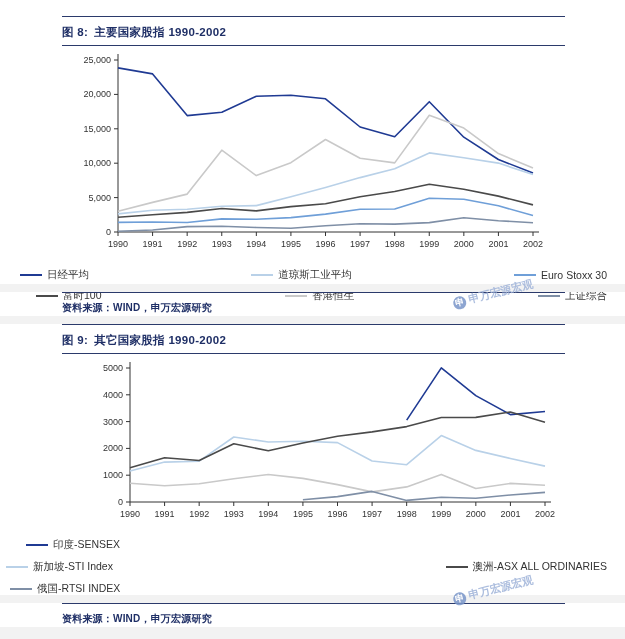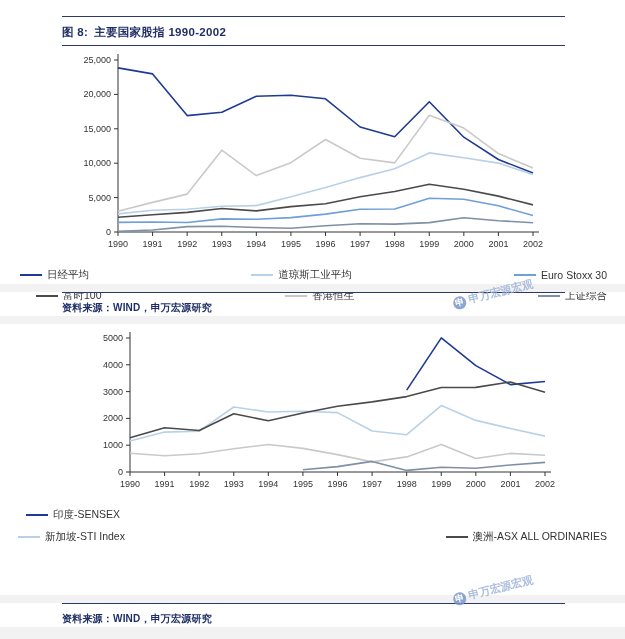--- a/index.html
+++ b/index.html
@@ -139,20 +139,25 @@
   </div>
 </div>
 
 <div class="fig" style="top:292px;">
   <div class="source-bar">
     <span class="source-text">资料来源：WIND，申万宏源研究</span>
   </div>
 </div>
 
 <div class="fig" style="top:324px;">
+  <div class="fig-title-bar">
+    <span class="fig-title">
+      <span class="num">图 9:</span><span>其它国家股指 1990-2002</span>
+    </span>
+  </div>
   <div class="plot-wrap">
     <svg id="chart2" width="625" height="180" viewBox="0 0 625 180">
         <line x1="130" y1="8" x2="130" y2="148" class="axis-line"></line>
         <line x1="130" y1="148" x2="551" y2="148" class="axis-line"></line>
         <line x1="126" y1="148" x2="130" y2="148" class="axis-line"></line>
         <text x="123" y="151" text-anchor="end" class="tick-label">0</text>
         <line x1="126" y1="121.2" x2="130" y2="121.2" class="axis-line"></line>
         <text x="123" y="124.2" text-anchor="end" class="tick-label">1000</text>
         <line x1="126" y1="94.4" x2="130" y2="94.4" class="axis-line"></line>
         <text x="123" y="97.4" text-anchor="end" class="tick-label">2000</text>
@@ -195,28 +200,34 @@
         <path d="M 302.9 145.8 L 337.5 142.6 L 372.1 137.4 L 406.7 146.4 L 441.3 143.3 L 475.8 144.2 L 510.4 141.0 L 545.0 138.4" fill="none" stroke="#7f8fa6" stroke-width="1.6" stroke-linejoin="round"></path>
       </svg>
   </div>
   <div class="legend" style="position:relative;margin-top:4px;">
     <div class="legend-row" id="legend2-row1" style="padding-left:26px;">
         <div class="legend-item" style="margin-right: 18px;">
           <span class="legend-line" style="background: rgb(31, 58, 147);"></span>
           <span class="legend-label">印度-SENSEX</span>
         </div>
       </div>
-    <div class="legend-row" id="legend2-row2" style="padding-left:18px;margin-top:8px;">
+    <div class="legend-row" id="legend2-row2" style="padding-left:6px;margin-top:8px;">
         <div class="legend-item" style="margin-right: 18px;">
           <span class="legend-line" style="background: rgb(185, 209, 232);"></span>
           <span class="legend-label">新加坡-STI Index</span>
         </div>
         <div class="legend-item" style="margin-right: 18px;">
           <span class="legend-line" style="background: rgb(74, 74, 74);"></span>
           <span class="legend-label">澳洲-ASX ALL ORDINARIES</span>
+        </div>
+      </div>
+    <div class="legend-row" id="legend2-row3" style="padding-left:10px;margin-top:8px;">
+        <div class="legend-item" style="margin-right: 18px;">
+          <span class="legend-line" style="background: rgb(127, 143, 166);"></span>
+          <span class="legend-label">俄国-RTSI INDEX</span>
         </div>
       </div>
   </div>
 </div>
 
 <div class="fig" style="top:603px;">
   <div class="source-bar">
     <span class="source-text">资料来源：WIND，申万宏源研究</span>
   </div>
 </div>

